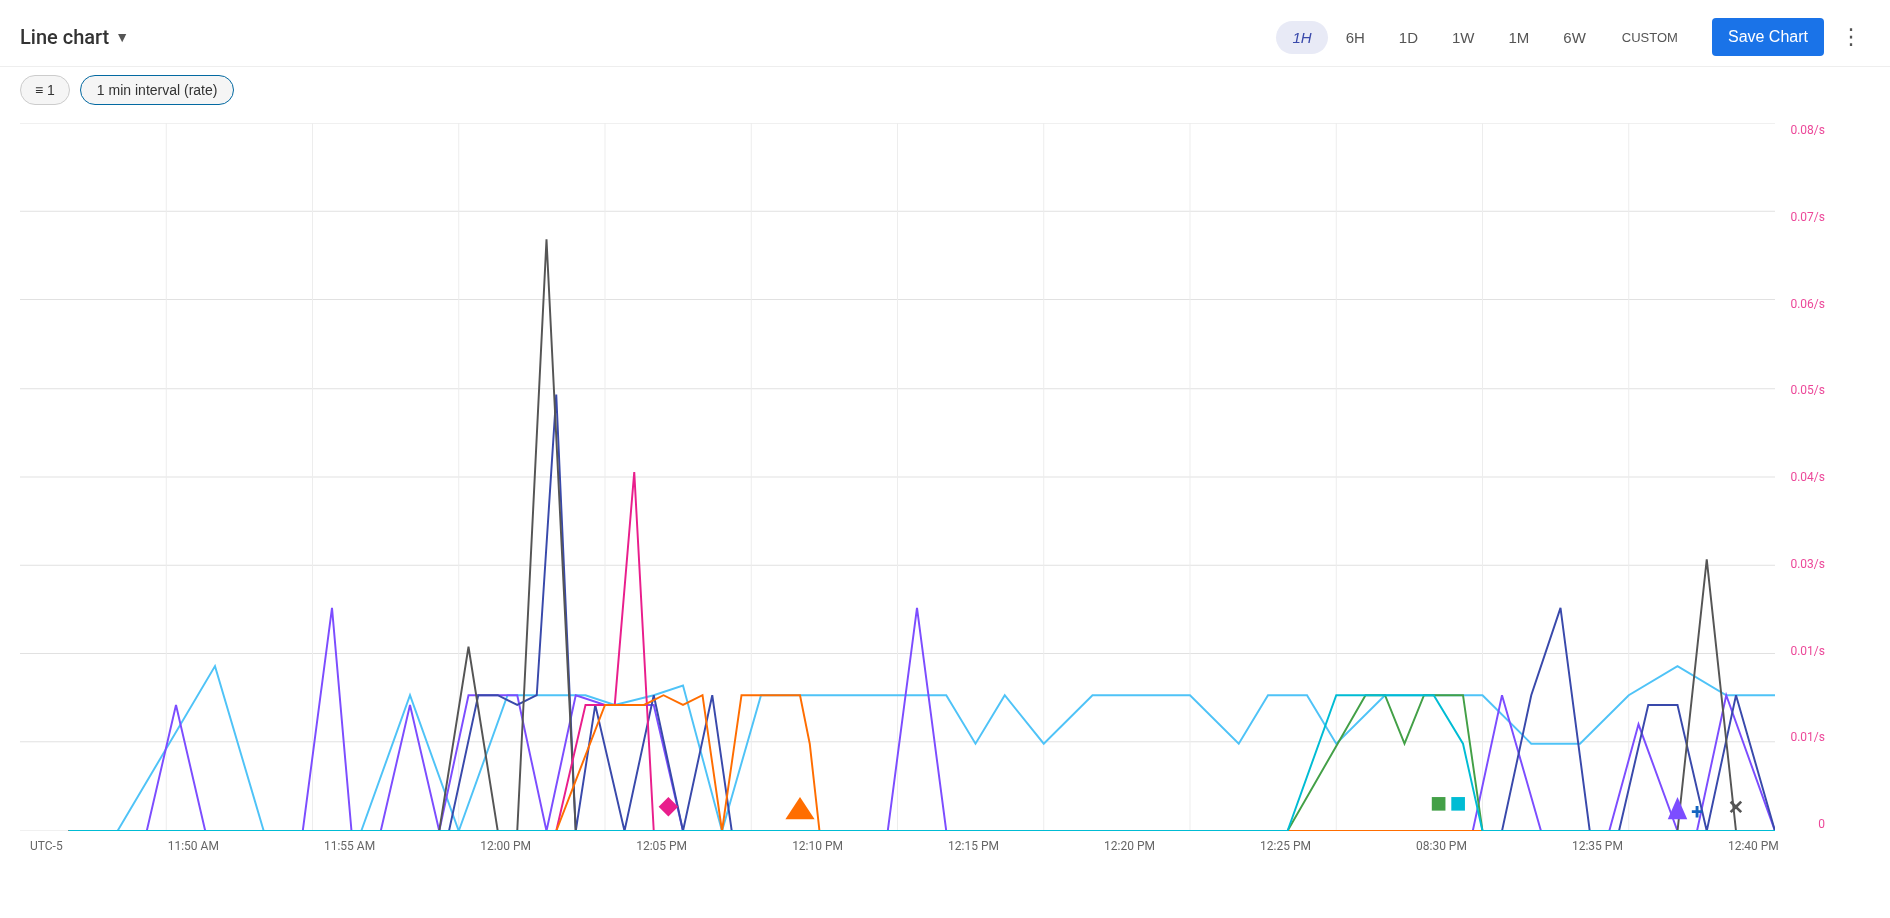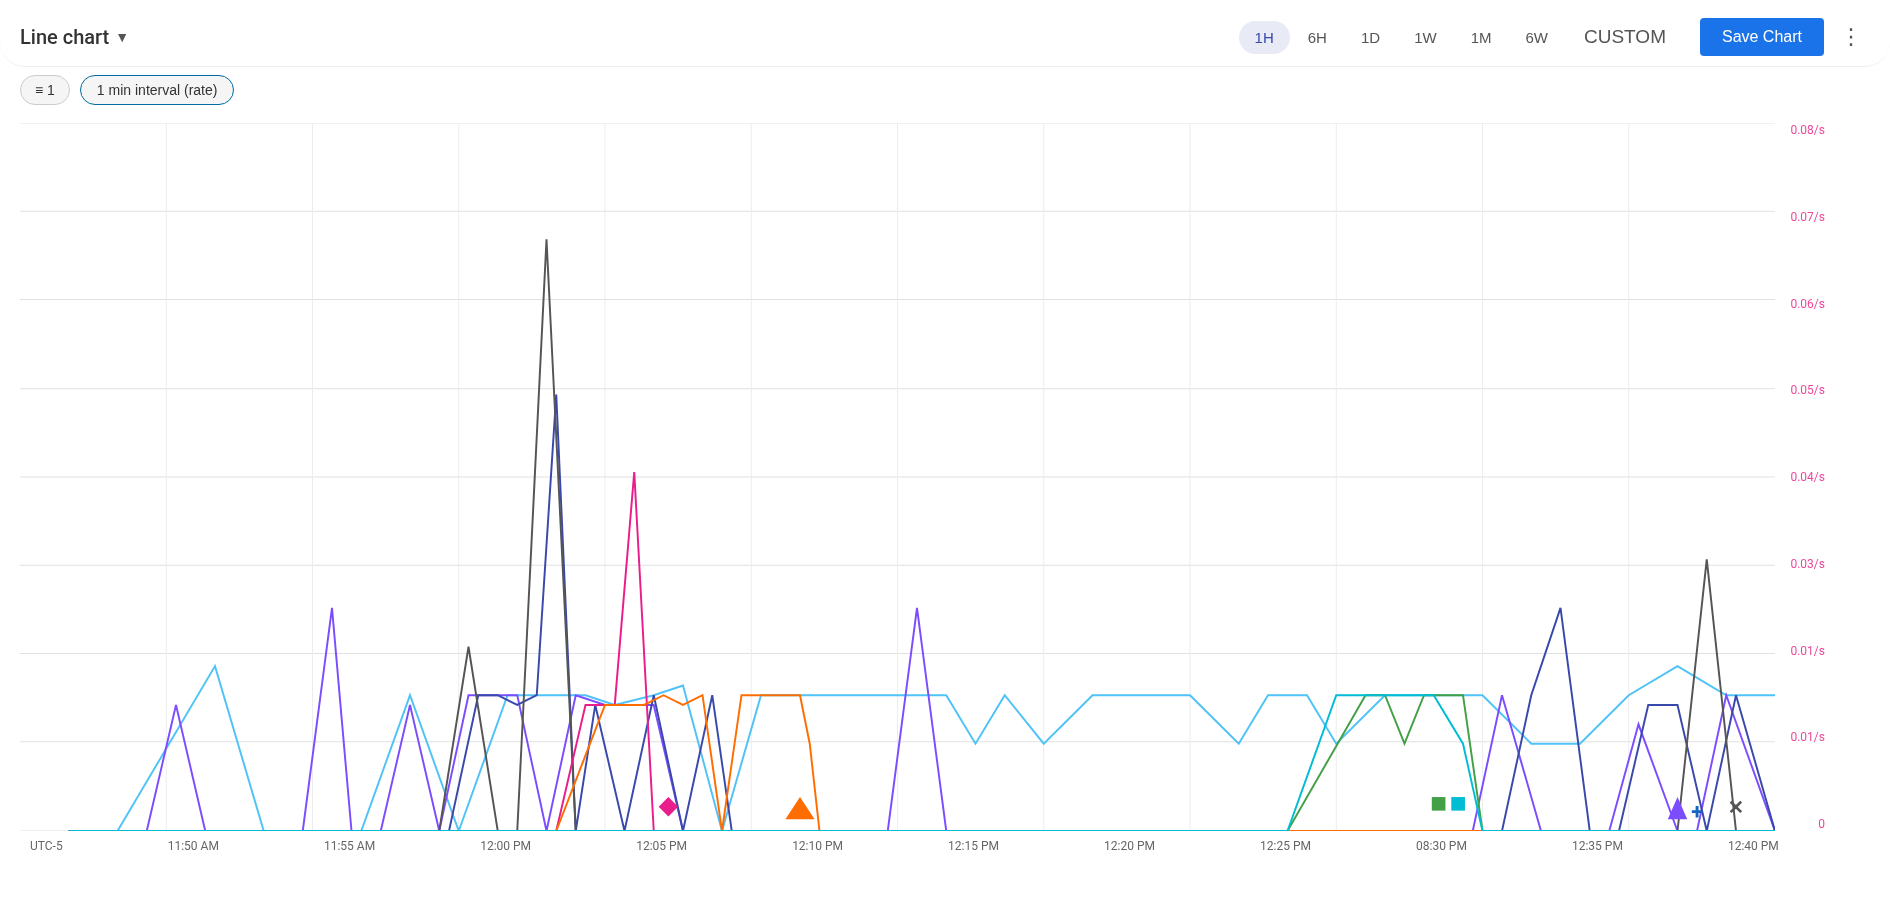--- a/index.html
+++ b/index.html
@@ -10,21 +10,20 @@
       width: 1890px;
       height: 918px;
       overflow: hidden;
     }
     .header {
       display: flex;
       align-items: center;
       padding: 18px 20px 10px 20px;
       gap: 8px;
       border-bottom: 1px solid #eee;
-      border-radius: 25px;
     }
     .chart-type {
       display: flex;
       align-items: center;
       gap: 6px;
       font-size: 20px;
       font-weight: 500;
       color: #333;
       cursor: pointer;
     }
@@ -45,33 +44,34 @@
       font-size: 15px;
       color: #555;
       cursor: pointer;
       border-radius: 4px;
       font-weight: 500;
     }
     .time-btn.active {
       background: #e8eaf6;
       color: #3949ab;
       border-radius: 20px;
+      font-style: italic;
     }
     .custom-btn {
       padding: 8px 18px;
       border: none;
       background: transparent;
-      font-size: 19px;
+      font-size: 13px;
       color: #555;
       cursor: pointer;
       font-weight: 500;
       text-align: center;
     }
     .save-chart-btn {
-      padding: 10px 22px;
+      padding: 10px 16px;
       background: #1a73e8;
       color: #fff;
       border: none;
       border-radius: 4px;
       font-size: 16px;
       font-weight: 500;
       cursor: pointer;
       margin-left: 8px;
     }
     .more-btn {

